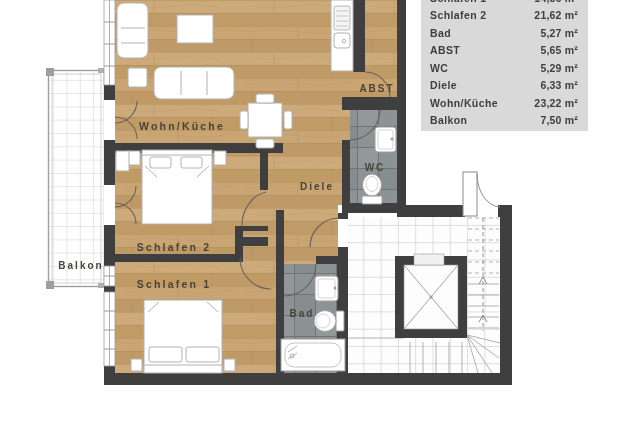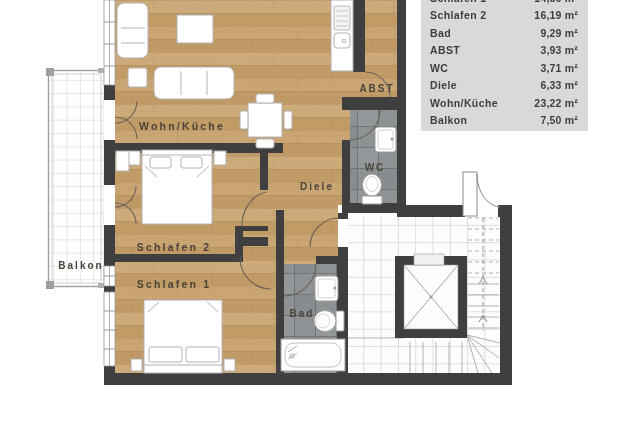--- a/index.html
+++ b/index.html
@@ -291,33 +291,33 @@
 <div class="rl sm" style="left:375px;top:167px;">WC</div>
 <div class="rl sm" style="left:377px;top:88px;">ABST</div>
 
 <div class="legend">
   <div class="legend-row">
     <span>Schlafen 1</span>
     <span class="val">14,86 m²</span>
   </div>
   <div class="legend-row">
     <span>Schlafen 2</span>
-    <span class="val">16,19 m²</span>
+    <span class="val">21,62 m²</span>
   </div>
   <div class="legend-row">
     <span>Bad</span>
-    <span class="val">9,29 m²</span>
+    <span class="val">5,27 m²</span>
   </div>
   <div class="legend-row">
     <span>ABST</span>
-    <span class="val">3,93 m²</span>
+    <span class="val">5,65 m²</span>
   </div>
   <div class="legend-row">
     <span>WC</span>
-    <span class="val">3,71 m²</span>
+    <span class="val">5,29 m²</span>
   </div>
   <div class="legend-row">
     <span>Diele</span>
     <span class="val">6,33 m²</span>
   </div>
   <div class="legend-row">
     <span>Wohn/Küche</span>
     <span class="val">23,22 m²</span>
   </div>
   <div class="legend-row">

